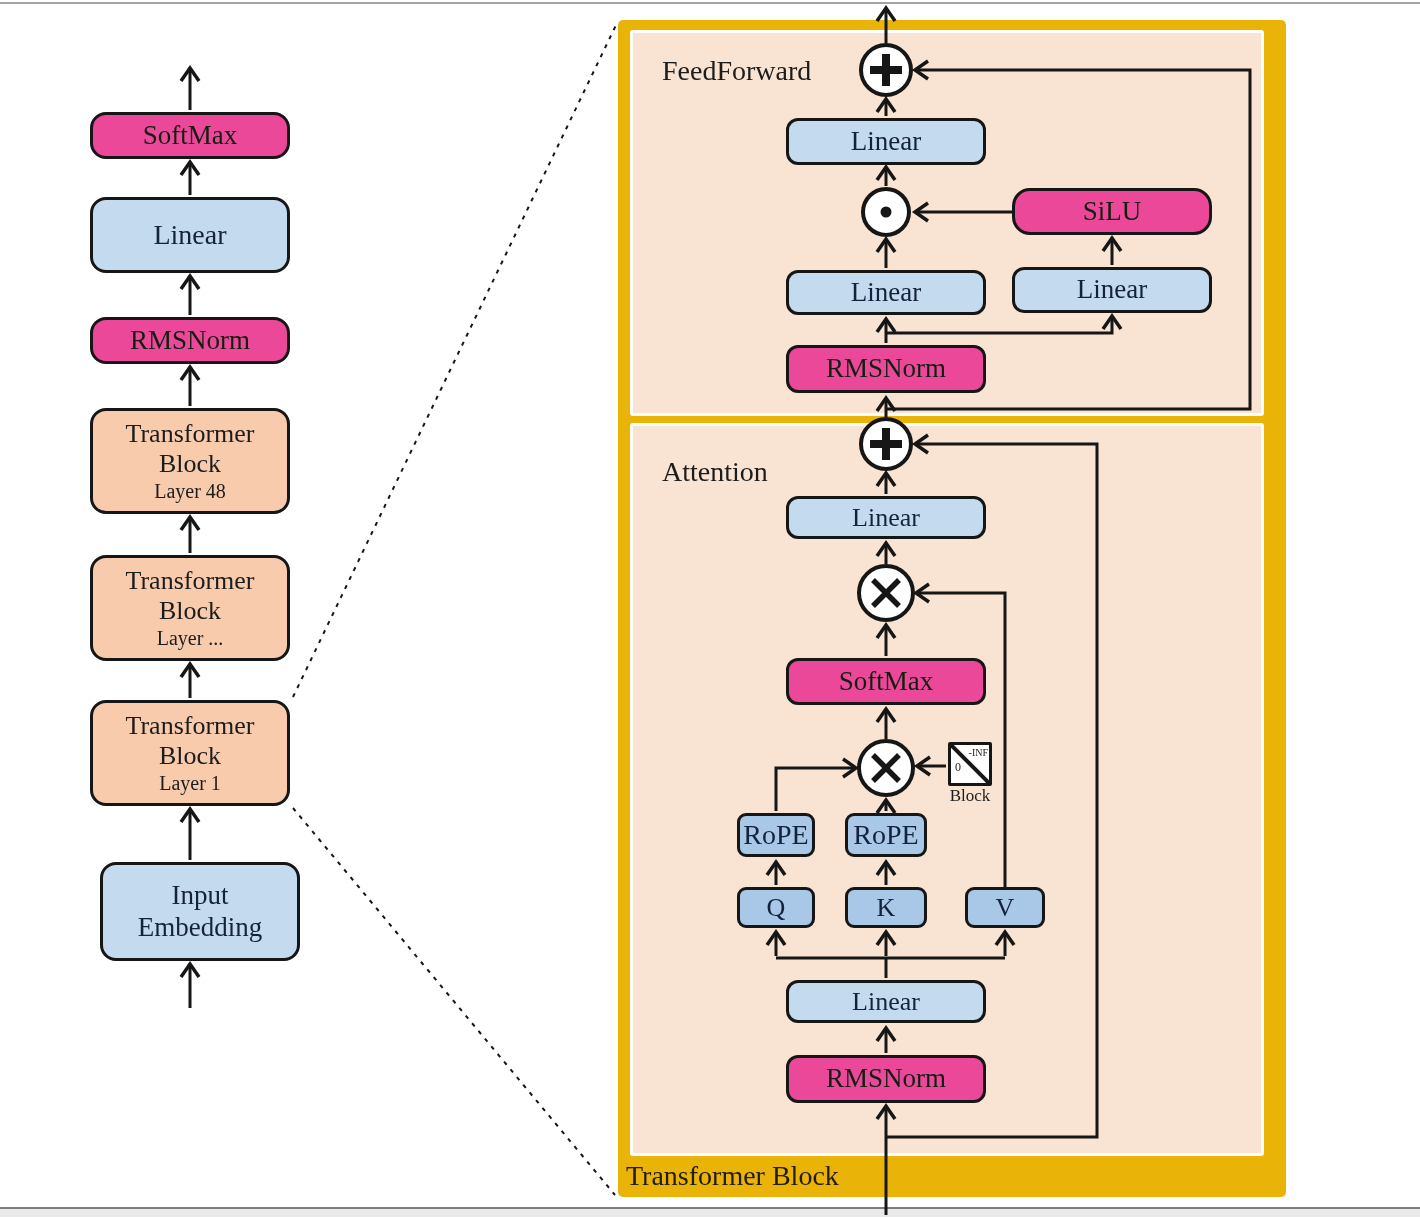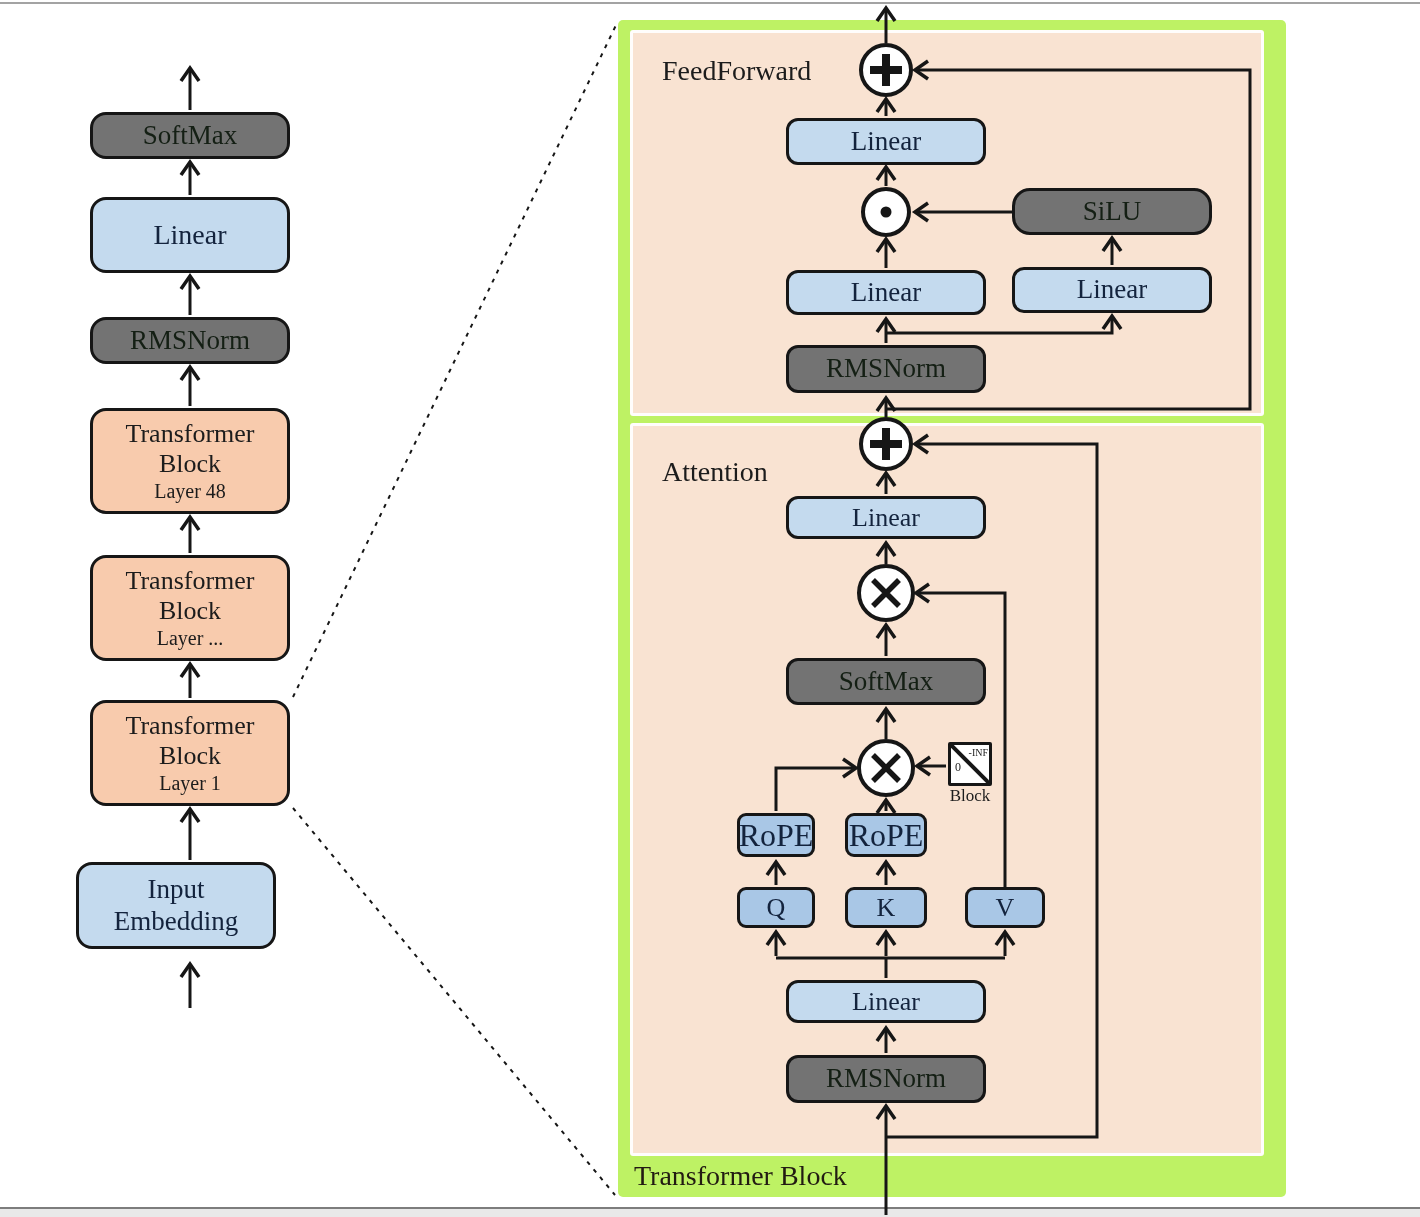--- a/index.html
+++ b/index.html
@@ -4,41 +4,41 @@
 <style>
   html,body{margin:0;padding:0;background:#ffffff;}
   .stage{position:relative;width:1420px;height:1217px;background:#ffffff;overflow:hidden;
          font-family:"Liberation Serif","DejaVu Serif",serif;}
   .edge{position:absolute;left:0;width:1420px;}
   .edge-top{top:2px;height:2px;background:#a3a3a3;}
   .edge-bottom-line{top:1207px;height:2px;background:#7d7d7d;}
   .edge-bottom-band{top:1209px;height:8px;background:#e9e9e9;}
 
   .panel-outer{position:absolute;left:618px;top:20px;width:668px;height:1177px;
-               background:#bef264;border-radius:5px;}
+               background:#eab308;border-radius:5px;}
   .panel-inner{position:absolute;background:#f9e3d2;border:3px solid rgba(255,255,255,0.92);
                border-radius:3px;box-sizing:border-box;}
   .ff-inner{left:12px;top:10px;width:634px;height:386px;}
   .attn-inner{left:12px;top:403px;width:634px;height:733px;}
 
   .section-label{position:absolute;font-size:28px;color:#1c1c1c;white-space:nowrap;}
-  .panel-title{position:absolute;left:16px;top:1140px;font-size:28px;color:#221b12;white-space:nowrap;}
+  .panel-title{position:absolute;left:8px;top:1140px;font-size:28px;color:#221b12;white-space:nowrap;}
 
   .box{position:absolute;display:flex;flex-direction:column;align-items:center;justify-content:center;
        text-align:center;box-sizing:border-box;border:3px solid #161616;color:#13233d;
        border-radius:12px;line-height:1.15;}
-  .green{background:#737373;color:#141f14;}
+  .green{background:#ec4899;color:#141f14;}
   .blue{background:#c4daee;}
   .blue2{background:#a9c7e6;}
   .orange{background:#f8cbad;color:#1c1c1c;}
   .r16{border-radius:16px;}
   .r9{border-radius:9px;}
   .f27{font-size:27px;}
   .f26{font-size:26px;}
-  .f24{font-size:32px;font-family:Liberation Serif, serif;}
+  .f24{font-size:28px;font-family:Liberation Serif, serif;}
   .sub{font-size:20px;margin-top:1px;}
 
   .wires{position:absolute;left:0;top:0;width:1420px;height:1217px;pointer-events:none;}
 
   .mask-box{position:absolute;left:948px;top:742px;width:44px;height:44px;background:#ffffff;
             border:3px solid #161616;box-sizing:border-box;border-radius:2px;}
   .mask-box svg{position:absolute;left:0;top:0;}
   .mask-inf{position:absolute;right:1px;top:2px;font-size:10px;color:#222;letter-spacing:0px;}
   .mask-zero{position:absolute;left:4px;top:15px;font-size:12px;color:#222;}
   .mask-label{position:absolute;left:938px;top:786px;width:64px;text-align:center;
@@ -147,21 +147,21 @@
   <div class="box orange r16 f26" style="left:90px;top:555px;width:200px;height:106px;">
     <span>Transformer</span>
     <span>Block</span>
     <span class="sub">Layer ...</span>
   </div>
   <div class="box orange r16 f26" style="left:90px;top:700px;width:200px;height:106px;">
     <span>Transformer</span>
     <span>Block</span>
     <span class="sub">Layer 1</span>
   </div>
-  <div class="box blue r16 f27" style="left:76px;top:862px;width:200px;height:87px;">
+  <div class="box blue r16 f27" style="left:100px;top:862px;width:200px;height:99px;">
     <span>Input</span>
     <span>Embedding</span>
   </div>
 
   <div class="box blue f27" style="left:786px;top:118px;width:200px;height:47px;">
     <span>Linear</span>
   </div>
   <div class="box green f27" style="left:1012px;top:188px;width:200px;height:47px;border-radius:18px;">
     <span>SiLU</span>
   </div>

